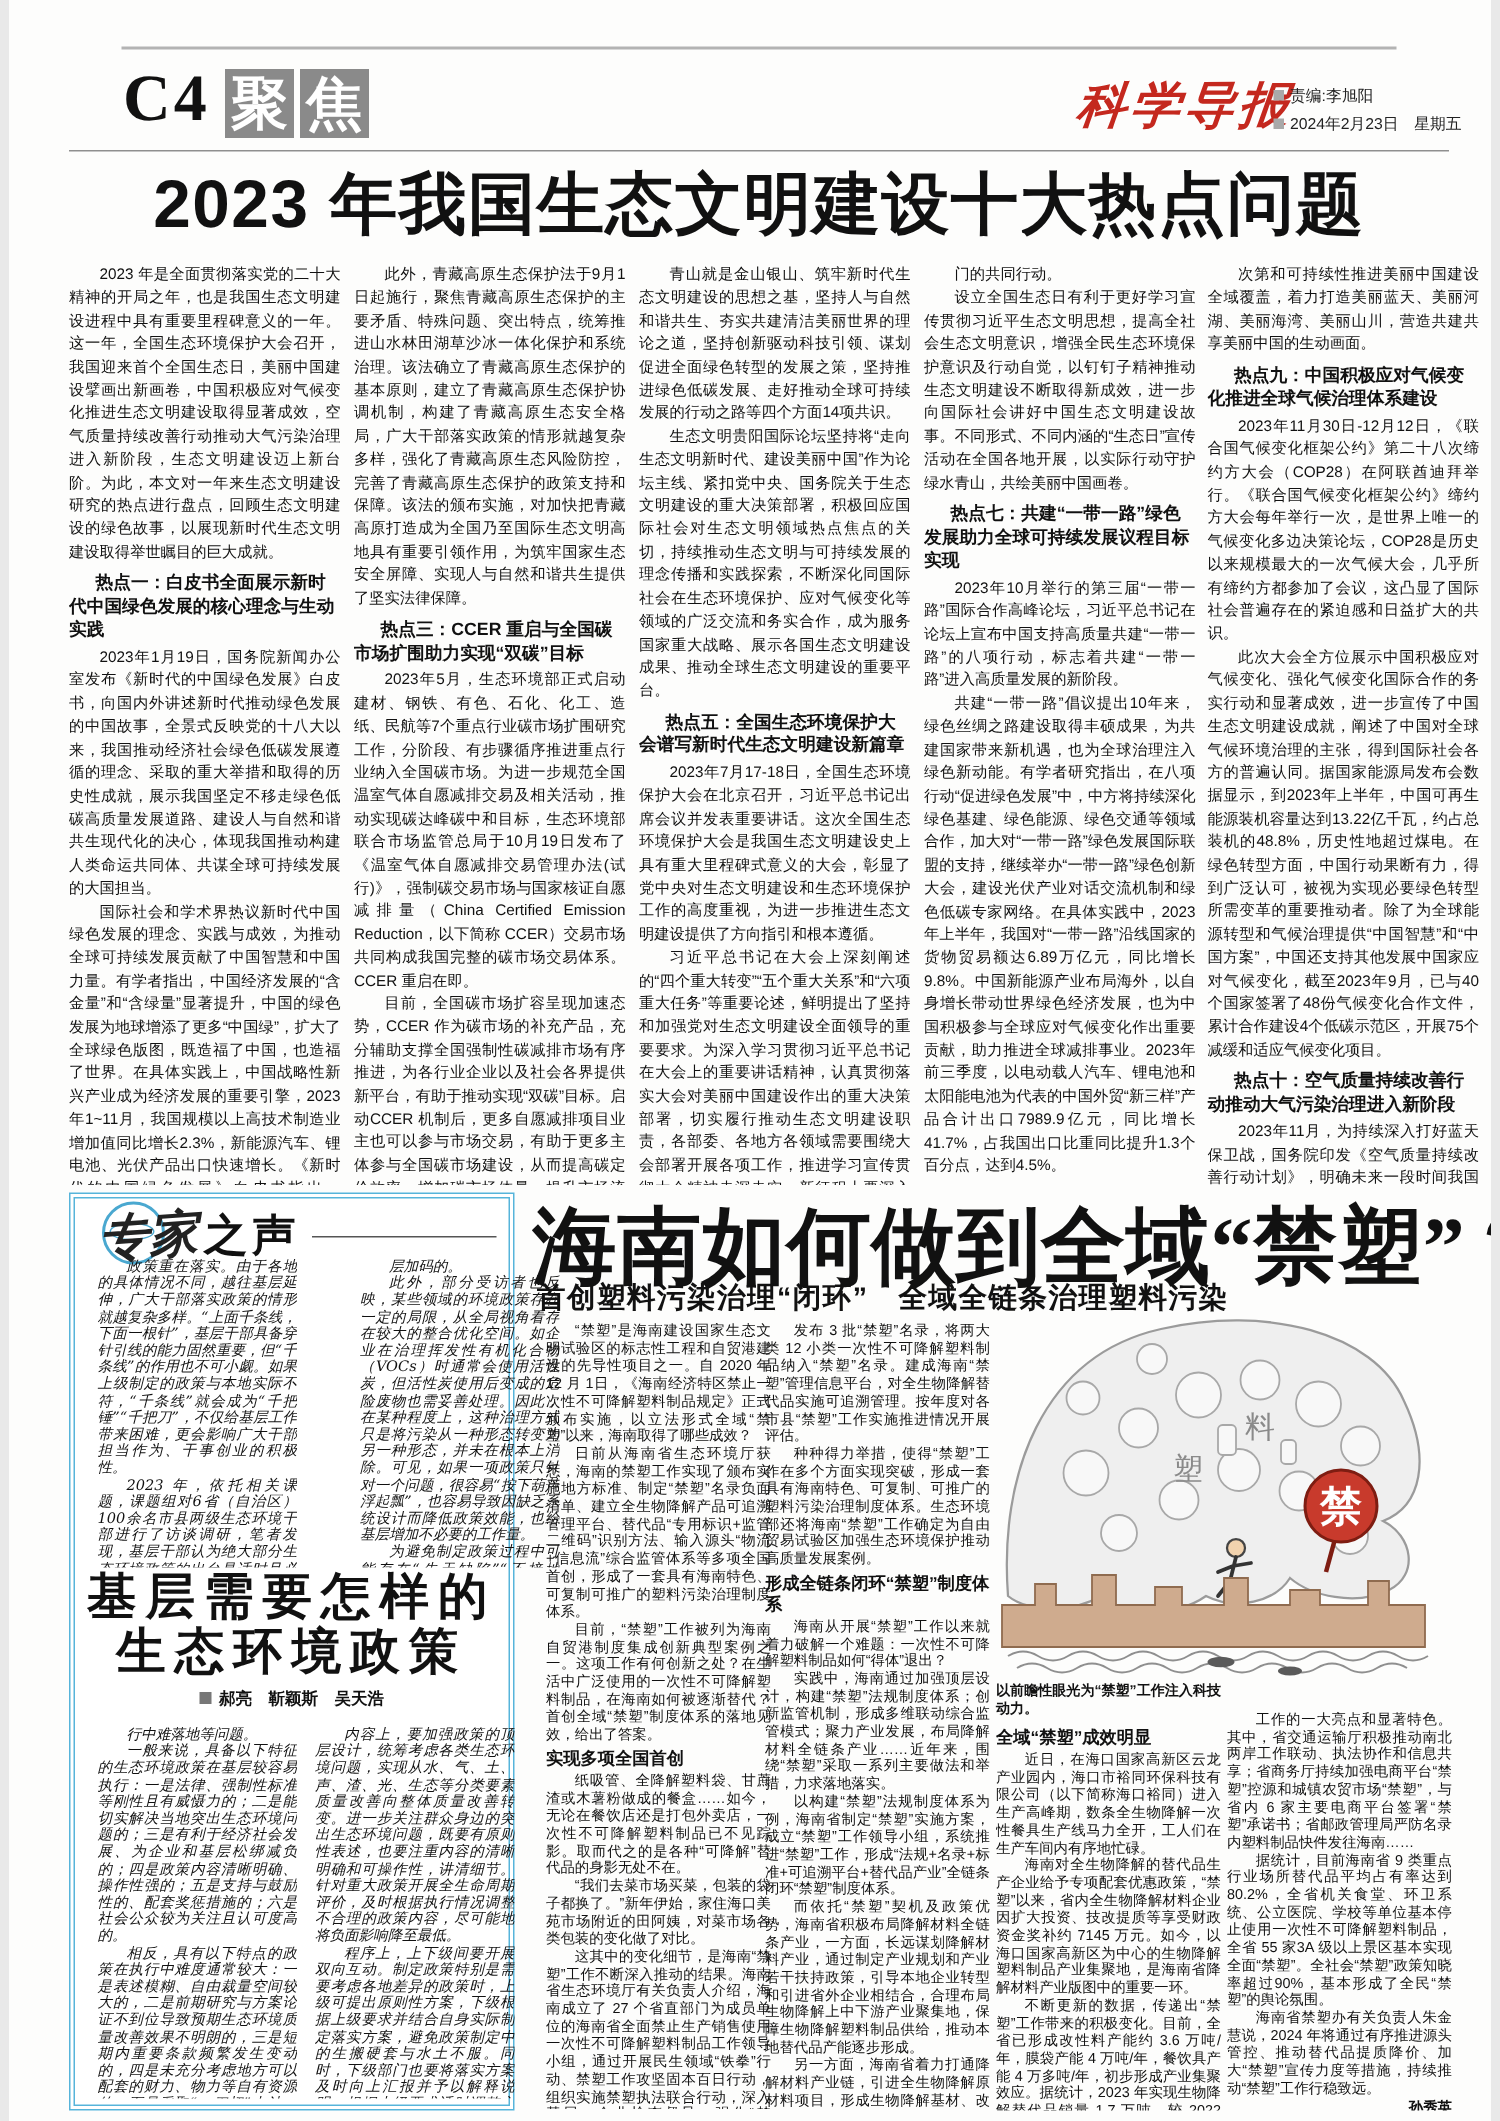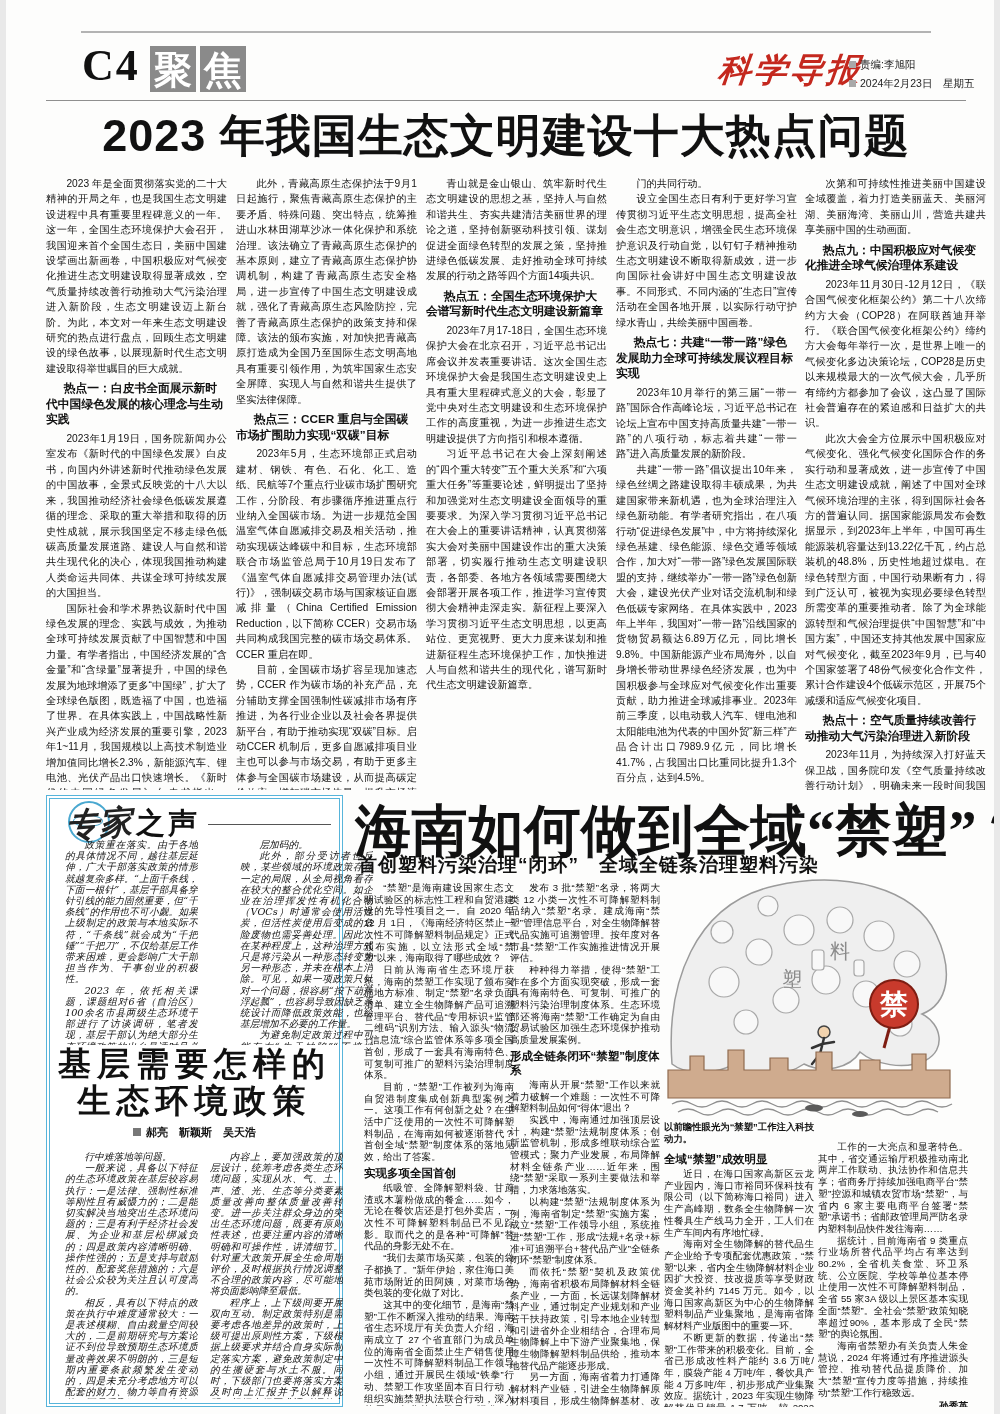--- a/index.html
+++ b/index.html
@@ -73,27 +73,28 @@
   <div class="abs rule"></div>
 
   <h1 class="abs headline" style="margin:0;">2023 年我国生态文明建设十大热点问题</h1>
   <div class="abs col c1">
       <p class="pg">2023 年是全面贯彻落实党的二十大精神的开局之年，也是我国生态文明建设进程中具有重要里程碑意义的一年。这一年，全国生态环境保护大会召开，我国迎来首个全国生态日，美丽中国建设擘画出新画卷，中国积极应对气候变化推进生态文明建设取得显著成效，空气质量持续改善行动推动大气污染治理进入新阶段，生态文明建设迈上新台阶。为此，本文对一年来生态文明建设研究的热点进行盘点，回顾生态文明建设的绿色故事，以展现新时代生态文明建设取得举世瞩目的巨大成就。</p>
       <p class="hd">热点一：白皮书全面展示新时代中国绿色发展的核心理念与生动实践</p>
       <p class="pg">2023年1月19日，国务院新闻办公室发布《新时代的中国绿色发展》白皮书，向国内外讲述新时代推动绿色发展的中国故事，全景式反映党的十八大以来，我国推动经济社会绿色低碳发展遵循的理念、采取的重大举措和取得的历史性成就，展示我国坚定不移走绿色低碳高质量发展道路、建设人与自然和谐共生现代化的决心，体现我国推动构建人类命运共同体、共谋全球可持续发展的大国担当。</p>
       <p class="pg">国际社会和学术界热议新时代中国绿色发展的理念、实践与成效，为推动全球可持续发展贡献了中国智慧和中国力量。有学者指出，中国经济发展的“含金量”和“含绿量”显著提升，中国的绿色发展为地球增添了更多“中国绿”，扩大了全球绿色版图，既造福了中国，也造福了世界。在具体实践上，中国战略性新兴产业成为经济发展的重要引擎，2023年1~11月，我国规模以上高技术制造业增加值同比增长2.3%，新能源汽车、锂电池、光伏产品出口快速增长。《新时代的中国绿色发展》白皮书指出，2012~2021年，中国累计完成造林9.6亿亩，防沙治沙2.78亿亩，种草改良6亿亩，新增和修复湿地1200多万亩，森林覆盖率和森林蓄积量连续30多年保持“双增长”，是全球森林资源增长最多和人工造林面积最大的国家。</p>
     </div>
   <div class="abs col c2">
-      <p class="pg">此外，青藏高原生态保护法于9月1日起施行，聚焦青藏高原生态保护的主要矛盾、特殊问题、突出特点，统筹推进山水林田湖草沙冰一体化保护和系统治理。该法确立了青藏高原生态保护的基本原则，建立了青藏高原生态保护协调机制，构建了青藏高原生态安全格局，进一步宣传了中国生态文明建设成就，强化了青藏高原生态风险防控，完善了青藏高原生态保护的政策支持和保障。该法的颁布实施，对加快把青藏高原打造成为全国乃至国际生态文明高地具有重要引领作用，为筑牢国家生态安全屏障、实现人与自然和谐共生提供了坚实法律保障。</p>
+      <p class="pg">此外，青藏高原生态保护法于9月1日起施行，聚焦青藏高原生态保护的主要矛盾、特殊问题、突出特点，统筹推进山水林田湖草沙冰一体化保护和系统治理。该法确立了青藏高原生态保护的基本原则，建立了青藏高原生态保护协调机制，构建了青藏高原生态安全格局，广大干部落实政策的情形就越复杂多样，强化了青藏高原生态风险防控，完善了青藏高原生态保护的政策支持和保障。该法的颁布实施，对加快把青藏高原打造成为全国乃至国际生态文明高地具有重要引领作用，为筑牢国家生态安全屏障、实现人与自然和谐共生提供了坚实法律保障。</p>
       <p class="hd">热点三：CCER 重启与全国碳市场扩围助力实现“双碳”目标</p>
       <p class="pg">2023年5月，生态环境部正式启动建材、钢铁、有色、石化、化工、造纸、民航等7个重点行业碳市场扩围研究工作，分阶段、有步骤循序推进重点行业纳入全国碳市场。为进一步规范全国温室气体自愿减排交易及相关活动，推动实现碳达峰碳中和目标，生态环境部联合市场监管总局于10月19日发布了《温室气体自愿减排交易管理办法(试行)》，强制碳交易市场与国家核证自愿减排量（China Certified Emission Reduction，以下简称 CCER）交易市场共同构成我国完整的碳市场交易体系。CCER 重启在即。</p>
       <p class="pg">目前，全国碳市场扩容呈现加速态势，CCER 作为碳市场的补充产品，充分辅助支撑全国强制性碳减排市场有序推进，为各行业企业以及社会各界提供新平台，有助于推动实现“双碳”目标。启动CCER 机制后，更多自愿减排项目业主也可以参与市场交易，有助于更多主体参与全国碳市场建设，从而提高碳定价效率，增加碳市场体量，提升市场流动性。CCER不仅可以参与国际碳市场交易，推动我国碳市场接轨国际碳市场，还可以提高我国碳市场的国际认可度和竞争力，提升我国在国际市场上的碳定价话语权与影响力。</p>
     </div>
   <div class="abs col c3">
       <p class="pg">青山就是金山银山、筑牢新时代生态文明建设的思想之基，坚持人与自然和谐共生、夯实共建清洁美丽世界的理论之道，坚持创新驱动科技引领、谋划促进全面绿色转型的发展之策，坚持推进绿色低碳发展、走好推动全球可持续发展的行动之路等四个方面14项共识。</p>
+      <p class="pg">生态文明贵阳国际论坛坚持将“走向生态文明新时代、建设美丽中国”作为论坛主线、紧扣党中央、国务院关于生态文明建设的重大决策部署，积极回应国际社会对生态文明领域热点焦点的关切，持续推动生态文明与可持续发展的理念传播和实践探索，不断深化同国际社会在生态环境保护、应对气候变化等领域的广泛交流和务实合作，成为服务国家重大战略、展示各国生态文明建设成果、推动全球生态文明建设的重要平台。</p>
       <p class="hd">热点五：全国生态环境保护大会谱写新时代生态文明建设新篇章</p>
       <p class="pg">2023年7月17-18日，全国生态环境保护大会在北京召开，习近平总书记出席会议并发表重要讲话。这次全国生态环境保护大会是我国生态文明建设史上具有重大里程碑式意义的大会，彰显了党中央对生态文明建设和生态环境保护工作的高度重视，为进一步推进生态文明建设提供了方向指引和根本遵循。</p>
       <p class="pg">习近平总书记在大会上深刻阐述的“四个重大转变”“五个重大关系”和“六项重大任务”等重要论述，鲜明提出了坚持和加强党对生态文明建设全面领导的重要要求。为深入学习贯彻习近平总书记在大会上的重要讲话精神，认真贯彻落实大会对美丽中国建设作出的重大决策部署，切实履行推动生态文明建设职责，各部委、各地方各领域需要围绕大会部署开展各项工作，推进学习宣传贯彻大会精神走深走实。新征程上要深入学习贯彻习近平生态文明思想，以更高站位、更宽视野、更大力度来谋划和推进新征程生态环境保护工作，加快推进人与自然和谐共生的现代化，谱写新时代生态文明建设新篇章。</p>
     </div>
   <div class="abs col c4">
       <p class="pg">门的共同行动。</p>
       <p class="pg">设立全国生态日有利于更好学习宣传贯彻习近平生态文明思想，提高全社会生态文明意识，增强全民生态环境保护意识及行动自觉，以钉钉子精神推动生态文明建设不断取得新成效，进一步向国际社会讲好中国生态文明建设故事。不同形式、不同内涵的“生态日”宣传活动在全国各地开展，以实际行动守护绿水青山，共绘美丽中国画卷。</p>
       <p class="hd">热点七：共建“一带一路”绿色发展助力全球可持续发展议程目标实现</p>
       <p class="pg">2023年10月举行的第三届“一带一路”国际合作高峰论坛，习近平总书记在论坛上宣布中国支持高质量共建“一带一路”的八项行动，标志着共建“一带一路”进入高质量发展的新阶段。</p>
       <p class="pg">共建“一带一路”倡议提出10年来，绿色丝绸之路建设取得丰硕成果，为共建国家带来新机遇，也为全球治理注入绿色新动能。有学者研究指出，在八项行动“促进绿色发展”中，中方将持续深化绿色基建、绿色能源、绿色交通等领域合作，加大对“一带一路”绿色发展国际联盟的支持，继续举办“一带一路”绿色创新大会，建设光伏产业对话交流机制和绿色低碳专家网络。在具体实践中，2023年上半年，我国对“一带一路”沿线国家的货物贸易额达6.89万亿元，同比增长9.8%。中国新能源产业布局海外，以自身增长带动世界绿色经济发展，也为中国积极参与全球应对气候变化作出重要贡献，助力推进全球减排事业。2023年前三季度，以电动载人汽车、锂电池和太阳能电池为代表的中国外贸“新三样”产品合计出口7989.9亿元，同比增长41.7%，占我国出口比重同比提升1.3个百分点，达到4.5%。</p>

